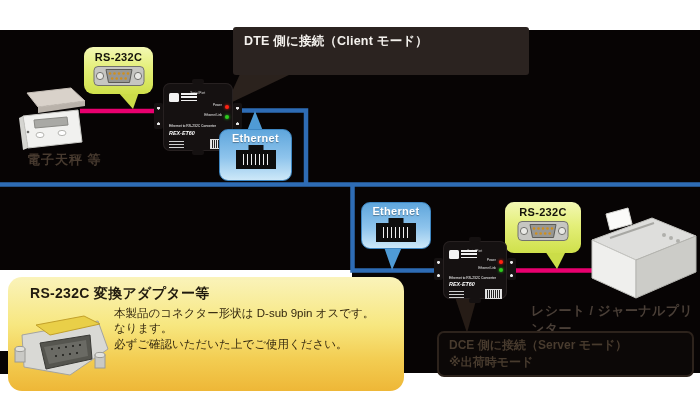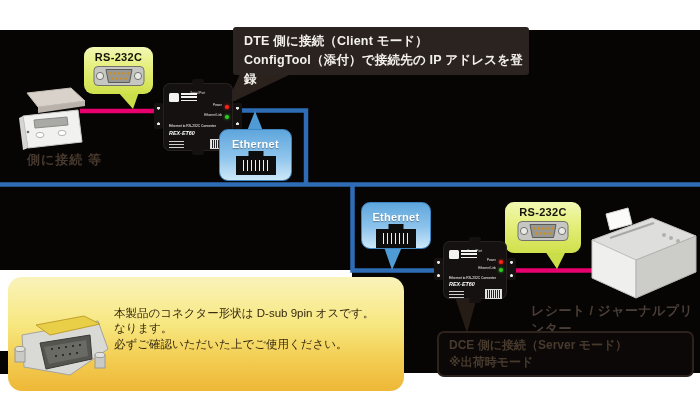--- a/index.html
+++ b/index.html
@@ -24,21 +24,21 @@
             padding:4px 0 8px 10px;box-sizing:border-box;}
 
   
   .bubble{display:flex;flex-direction:column;align-items:center;box-sizing:border-box;}
   .bubble-rs{background:linear-gradient(180deg,#f3f8b4 0%,#e4ef7a 45%,#cfe04b 100%);border-radius:9px;}
   .bubble-rs .ttl{font-size:11px;font-weight:bold;color:#14120a;margin-top:4px;letter-spacing:.3px;}
   .rs-one{left:84px;top:47px;width:69px;height:47px;}
   .rs-two{left:505px;top:202px;width:76px;height:51px;}
   .bubble-eth{background:linear-gradient(180deg,#5fa6dc 0%,#8ec4ec 55%,#cde8f8 100%);
               border:1px solid #3f87c2;border-radius:9px;}
-  .bubble-eth .ttl{font-size:11px;font-weight:bold;color:#ffffff;margin-top:8px;
+  .bubble-eth .ttl{font-size:11px;font-weight:bold;color:#ffffff;margin-top:2px;
                    text-shadow:0 1px 1px rgba(0,0,0,.35);letter-spacing:.3px;}
   .eth-one{left:219px;top:129px;width:73px;height:52px;}
   .eth-two{left:361px;top:202px;width:70px;height:47px;}
 
   
   .rj45{position:relative;width:40px;height:25px;margin-top:1px;}
   .rj45 .tab{position:absolute;left:50%;top:0;transform:translateX(-50%);width:15px;height:6px;background:#0d0d0d;}
   .rj45 .bodyp{position:absolute;left:0;top:5px;width:100%;height:19px;background:#0d0d0d;}
   .rj45 .pins{position:absolute;left:7px;top:9px;width:26px;height:11px;
               background:repeating-linear-gradient(90deg,#efefef 0 1.5px,#0d0d0d 1.5px 4px);}
@@ -102,34 +102,33 @@
     <polygon points="240,74 291,74 226,105" fill="#2b221d"></polygon>
     <polygon points="455,297 477,297 467,333" fill="#261c16"></polygon>
     <polygon points="247,131 263,131 255,111" fill="#4f9bd5"></polygon>
     <polygon points="384,247 402,247 392,270" fill="#4f9bd5"></polygon>
     <polygon points="118,92 139,92 133,109" fill="#cbdd48"></polygon>
     <polygon points="545,251 566,251 557,269" fill="#cbdd48"></polygon>
   </svg>
 
   <div class="abs note-dte">
     <div>DTE 側に接続（Client モード）</div>
-    <div>ConfigTool（添付）で接続先の IP アドレスを登録</div>
   </div>
 
   <svg class="abs" style="left:14px;top:84px" width="78" height="70" viewBox="0 0 78 70">
     <polygon points="5,34 9,32 14,64 9,66" fill="#d5d5d1"></polygon>
     <polygon points="9,32 64,26 68,58 14,64" fill="#f1f1ef" stroke="#c9c9c5" stroke-width="1"></polygon>
     <polygon points="24,23 71,17 71,22 24,29" fill="#b9b2aa"></polygon>
     <polygon points="13,9 57,4 71,17 24,23" fill="#d9d2ca" stroke="#c6bfb7" stroke-width="1"></polygon>
     <polygon points="20,36 53,33 54,41 21,44" fill="#a9a9a5" stroke="#8a8a86" stroke-width="1"></polygon>
     <ellipse cx="26" cy="51" rx="4" ry="2.6" fill="#ffffff" stroke="#b5b5b1"></ellipse>
     <ellipse cx="48" cy="49" rx="4" ry="2.6" fill="#ffffff" stroke="#b5b5b1"></ellipse>
     <circle cx="14" cy="48" r="1.3" fill="#6e6e6a"></circle>
   </svg>
-  <div class="abs lbl-scale">側に接続 等</div>
+  <div class="abs lbl-scale">電子天秤 等</div>
 
   <div class="abs device dev-one">
     <div class="d-nub t"></div>
     <div class="d-nub b"></div>
     <div class="d-flange l"></div>
     <div class="d-flange r"></div>
     <div class="d-port"><span>Serial Port</span></div>
     <div class="d-logo">
       <div class="d-logo-mark"></div>
       <div class="d-logo-lines"></div>
@@ -247,20 +246,21 @@
     <circle cx="102" cy="35" r="2" fill="#b0b0ac"></circle>
   </svg>
   <div class="abs lbl-printer">レシート / ジャーナルプリンター</div>
 
   <div class="abs note-dce">
     <div>DCE 側に接続（Server モード）</div>
     <div>※出荷時モード</div>
   </div>
 
   <div class="abs info-box">
+    <div class="info-title">RS-232C 変換アダプター等</div>
     <svg class="adapter-svg" width="104" height="80" viewBox="0 0 104 80">
       <polygon points="12,26 88,12 98,40 60,66 14,58" fill="#d9d9d5" stroke="#a4a4a0"></polygon>
       <polygon points="26,16 74,7 90,15 40,26" fill="#e9cf48" stroke="#c2a02a"></polygon>
       <rect x="5" y="40" width="10" height="13" fill="#c9c9c5" stroke="#9a9a96"></rect>
       <ellipse cx="10" cy="40" rx="5" ry="2.6" fill="#e2e2de" stroke="#9a9a96"></ellipse>
       <rect x="85" y="46" width="10" height="13" fill="#c9c9c5" stroke="#9a9a96"></rect>
       <ellipse cx="90" cy="46" rx="5" ry="2.6" fill="#e2e2de" stroke="#9a9a96"></ellipse>
       <polygon points="30,34 80,26 82,50 36,60" fill="#55554f" stroke="#3a3a36"></polygon>
       <polygon points="34,38 76,31 78,47 39,55" fill="#6a6a64"></polygon>
       <g fill="#2e2e2a" stroke="#8a8a84" stroke-width="0.5">

